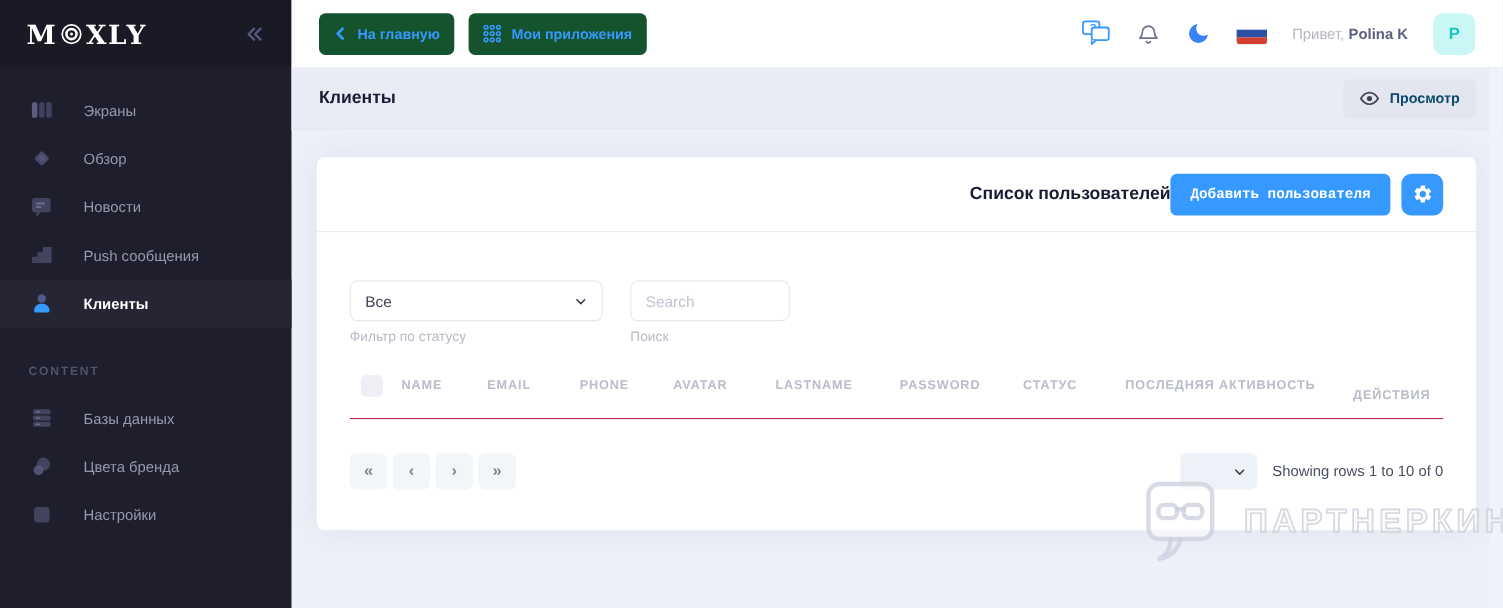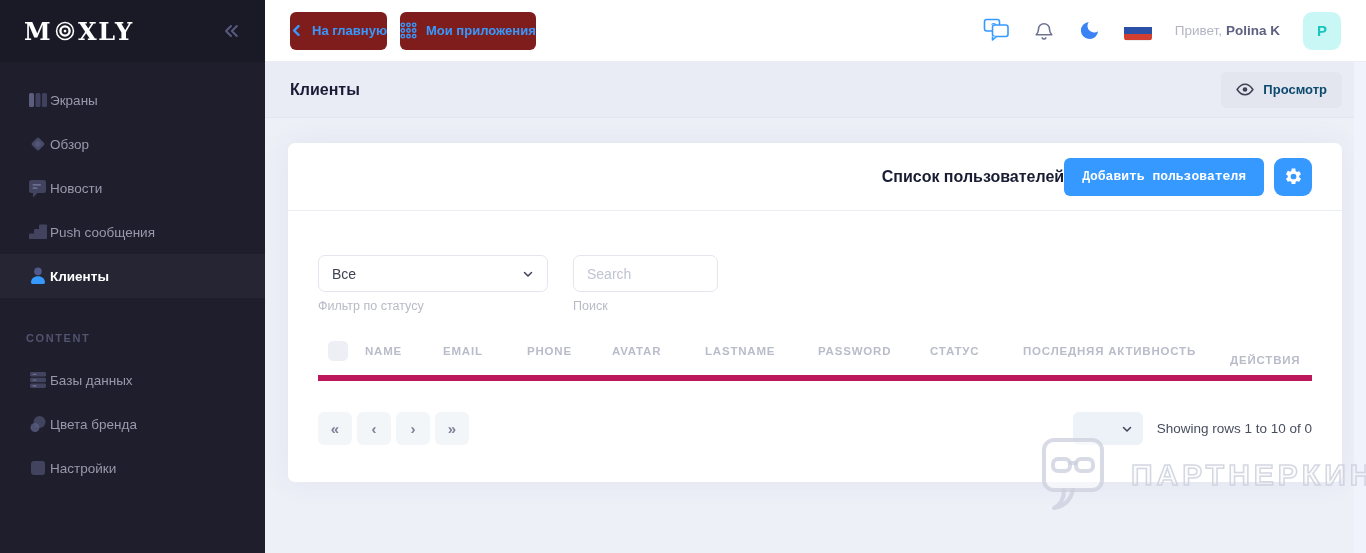--- a/index.html
+++ b/index.html
@@ -6,33 +6,33 @@
   html,body { width:1366px; height:553px; overflow:hidden; }
   body { font-family:"Liberation Sans", sans-serif; display:flex; background:#eef0f8; position:relative; }
 
   
   .sidebar { width:265px; min-width:265px; height:553px; background:#1E1E2D; display:flex; flex-direction:column; }
   .logo-bar { height:62px; min-height:62px; background:#1A1A27; display:flex; align-items:center; justify-content:space-between; padding:0 24px; }
   .logo { display:flex; align-items:center; color:#fff; font-family:"DejaVu Serif", serif; font-weight:700; font-size:24px; letter-spacing:1.5px; cursor:pointer; }
   .logo .bullseye { margin:0 2px; display:block; }
   .collapse-btn { cursor:pointer; display:flex; align-items:center; }
   .nav { padding-top:16px; }
-  .nav-item { height:44px; display:flex; align-items:center; gap:0; padding:0 26px; cursor:pointer; }
+  .nav-item { height:44px; display:flex; align-items:center; gap:26px; padding:0 26px; cursor:pointer; }
   .nav-item .lbl { font-size:13.5px; color:#9899ac; }
   .nav-item.active { background:#252533; }
   .nav-item.active .lbl { color:#ffffff; font-weight:700; }
   .nav-heading { margin-top:20px; height:40px; display:flex; align-items:center; padding:0 26px; font-size:11px; font-weight:700; letter-spacing:1.6px; color:#52546f; text-transform:uppercase; }
   .nav-icon { width:24px; height:24px; display:flex; align-items:center; justify-content:center; }
 
   
   .main { flex:1; display:flex; flex-direction:column; position:relative; min-width:0; }
 
   .topbar { height:62px; min-height:62px; background:#ffffff; border-bottom:1px solid #ecedf4; display:flex; align-items:center; padding:0 25px; }
   .topbar-left { display:flex; gap:13px; }
-  .btn-lp { height:38px; background:#7f1d1d; color:#3699FF; border:none; border-radius:6px; font-family:inherit; font-size:13px; font-weight:700; display:flex; align-items:center; gap:9px; padding:0 0; cursor:pointer; }
+  .btn-lp { height:38px; background:#14532d; color:#3699FF; border:none; border-radius:6px; font-family:inherit; font-size:13px; font-weight:700; display:flex; align-items:center; gap:9px; padding:0 13px; cursor:pointer; }
   .topbar-right { margin-left:auto; display:flex; align-items:center; gap:23px; }
   .icon-btn { background:none; border:none; cursor:pointer; display:flex; align-items:center; padding:0; }
   .flag { width:28px; height:20px; border-radius:4px; overflow:hidden; box-shadow:inset 0 0 0 1px rgba(0,0,0,0.07); cursor:pointer; }
   .flag div { height:6.67px; }
   .flag .w { background:#ffffff; } .flag .b { background:#2d50a7; } .flag .r { background:#d23f31; }
   .greeting { font-size:13.5px; color:#b3b5c4; white-space:nowrap; }
   .greeting .uname { color:#5d6180; font-weight:700; margin-left:4px; }
   .avatar { width:38px; height:38px; border-radius:9px; background:#C9F7F5; color:#1BC5BD; font-weight:700; font-size:15px; display:flex; align-items:center; justify-content:center; cursor:pointer; }
 
   .subheader { height:56px; min-height:56px; background:#e9ebf5; border-bottom:1px solid #e2e5f0; display:flex; align-items:center; justify-content:space-between; padding:0 24px 0 25px; }
@@ -49,21 +49,21 @@
   .btn-primary { height:38px; background:#3699FF; color:#fff; border:none; border-radius:6px; font-family:Liberation Mono, monospace; font-size:13px; font-weight:600; padding:0 18px; cursor:pointer; }
   .btn-gear { width:38px; height:38px; background:#3699FF; border:none; border-radius:9px; display:flex; align-items:center; justify-content:center; cursor:pointer; }
 
   .card-body { padding:0 30px; }
   .filters { margin-top:44px; display:flex; gap:25px; }
   .select-box { width:230px; height:37px; border:1px solid #e4e6ef; border-radius:7px; display:flex; align-items:center; justify-content:space-between; padding:0 13px; font-size:14px; color:#3f4254; cursor:pointer; background:#fff; }
   .search-input { width:145px; height:37px; border:1px solid #e4e6ef; border-radius:7px; padding:0 13px; font-family:inherit; font-size:14px; color:#3f4254; outline:none; background:#fff; }
   .search-input::placeholder { color:#c0c3d1; }
   .field-label { margin-top:7px; font-size:12.5px; color:#b8bac6; }
 
-  .thead { margin-top:28px; display:flex; align-items:flex-start; height:40px; border-bottom:6px solid #be185d; }
+  .thead { margin-top:28px; display:flex; align-items:flex-start; height:40px; border-bottom:1px solid #be185d; }
   .th { font-size:11.5px; font-weight:700; letter-spacing:0.8px; color:#b9bcc9; padding-top:4px; white-space:nowrap; }
   .th-cb { width:47px; padding-top:0; }
   .checkbox { width:20px; height:20px; background:#edeff4; border-radius:5px; margin-left:10px; cursor:pointer; }
   .w-name{width:78px}.w-email{width:84px}.w-phone{width:85px}.w-avatar{width:93px}.w-lastname{width:113px}.w-password{width:112px}.w-status{width:93px}.w-activity{width:207px}
   .th-actions { padding-top:13px; }
 
   .pagination-row { margin-top:31px; display:flex; align-items:center; }
   .pg-btn { width:34px; height:33px; border:none; background:#f3f6f9; border-radius:6px; color:#7e8299; font-family:inherit; font-size:15px; font-weight:700; margin-right:5px; cursor:pointer; display:flex; align-items:center; justify-content:center; }
   .pg-right { margin-left:auto; display:flex; align-items:center; }
   .pg-select { width:70px; height:33px; background:#edf1f8; border-radius:6px; display:flex; align-items:center; justify-content:flex-end; padding-right:10px; cursor:pointer; }

